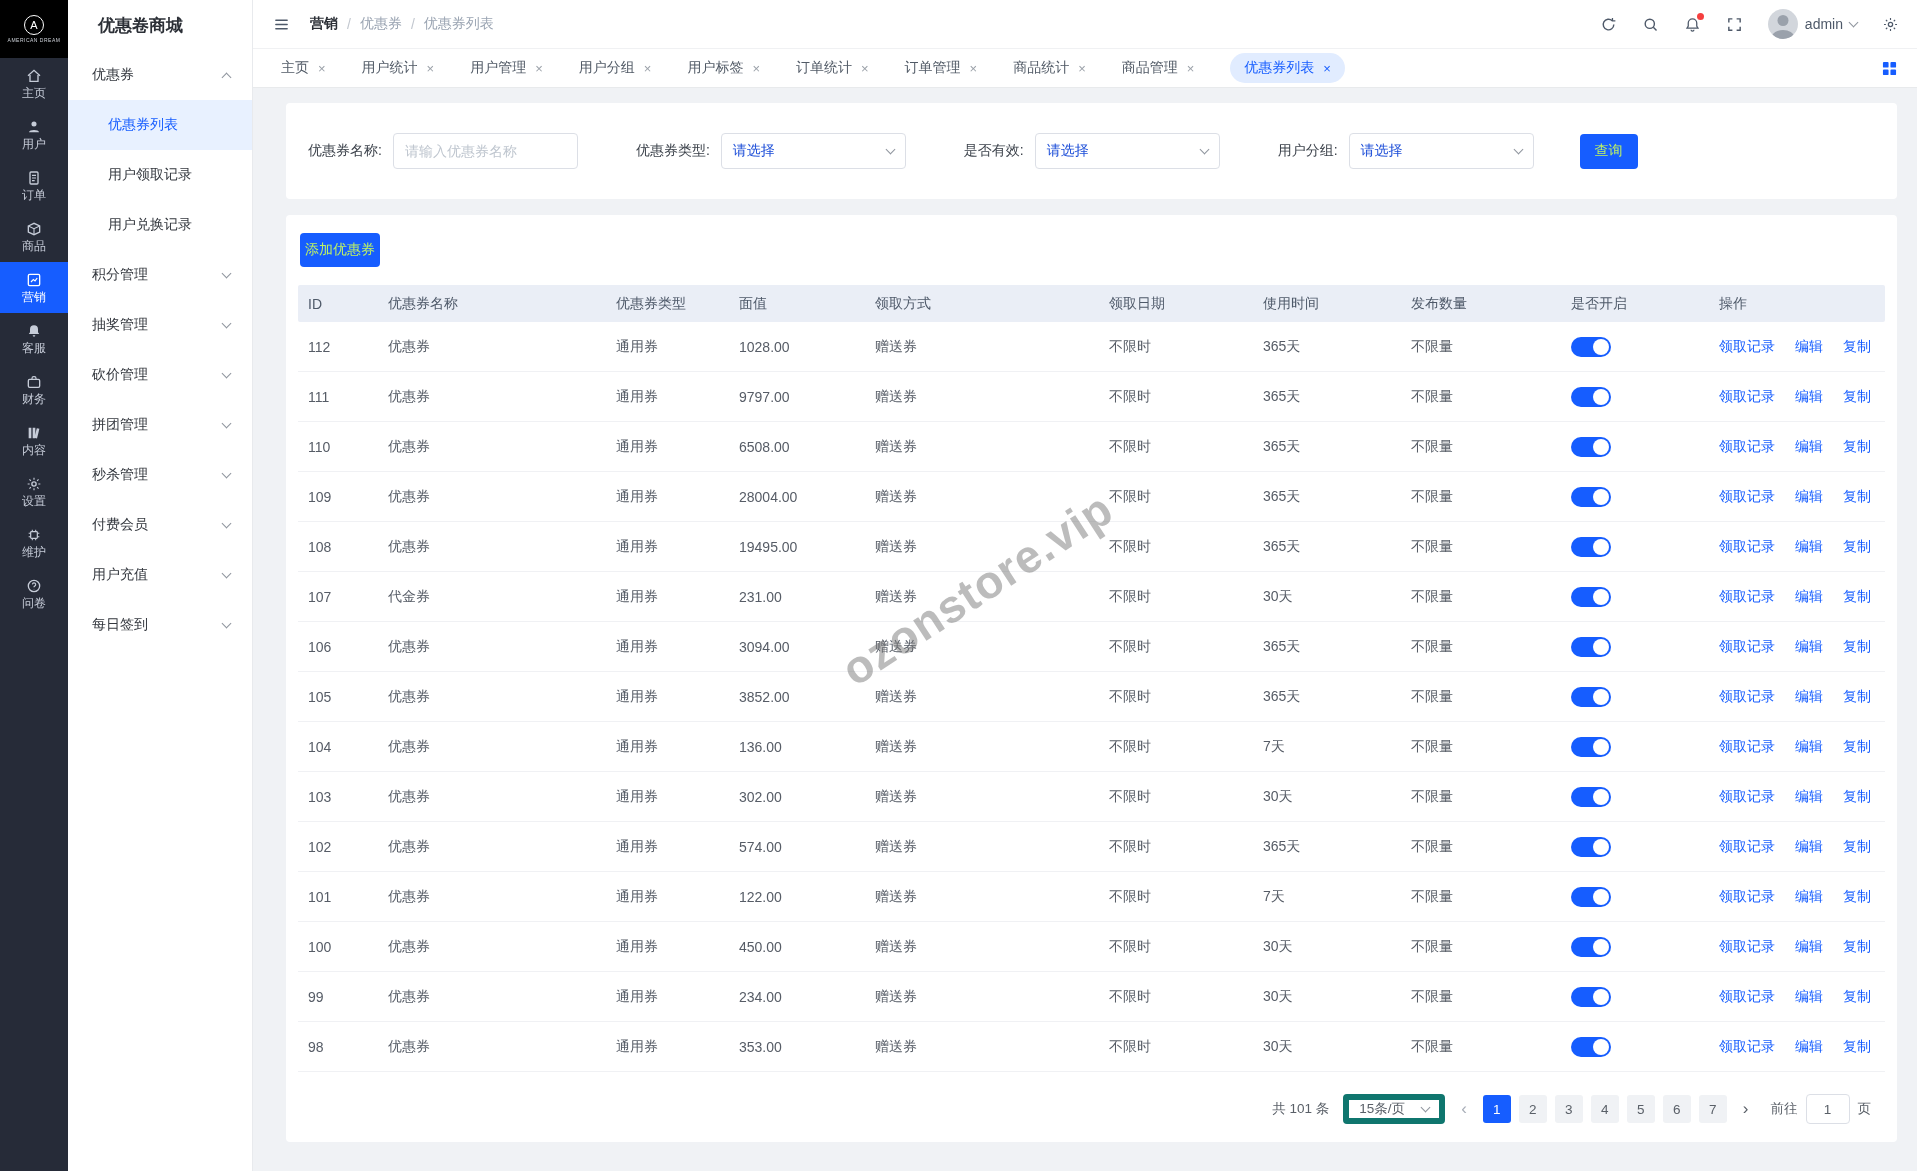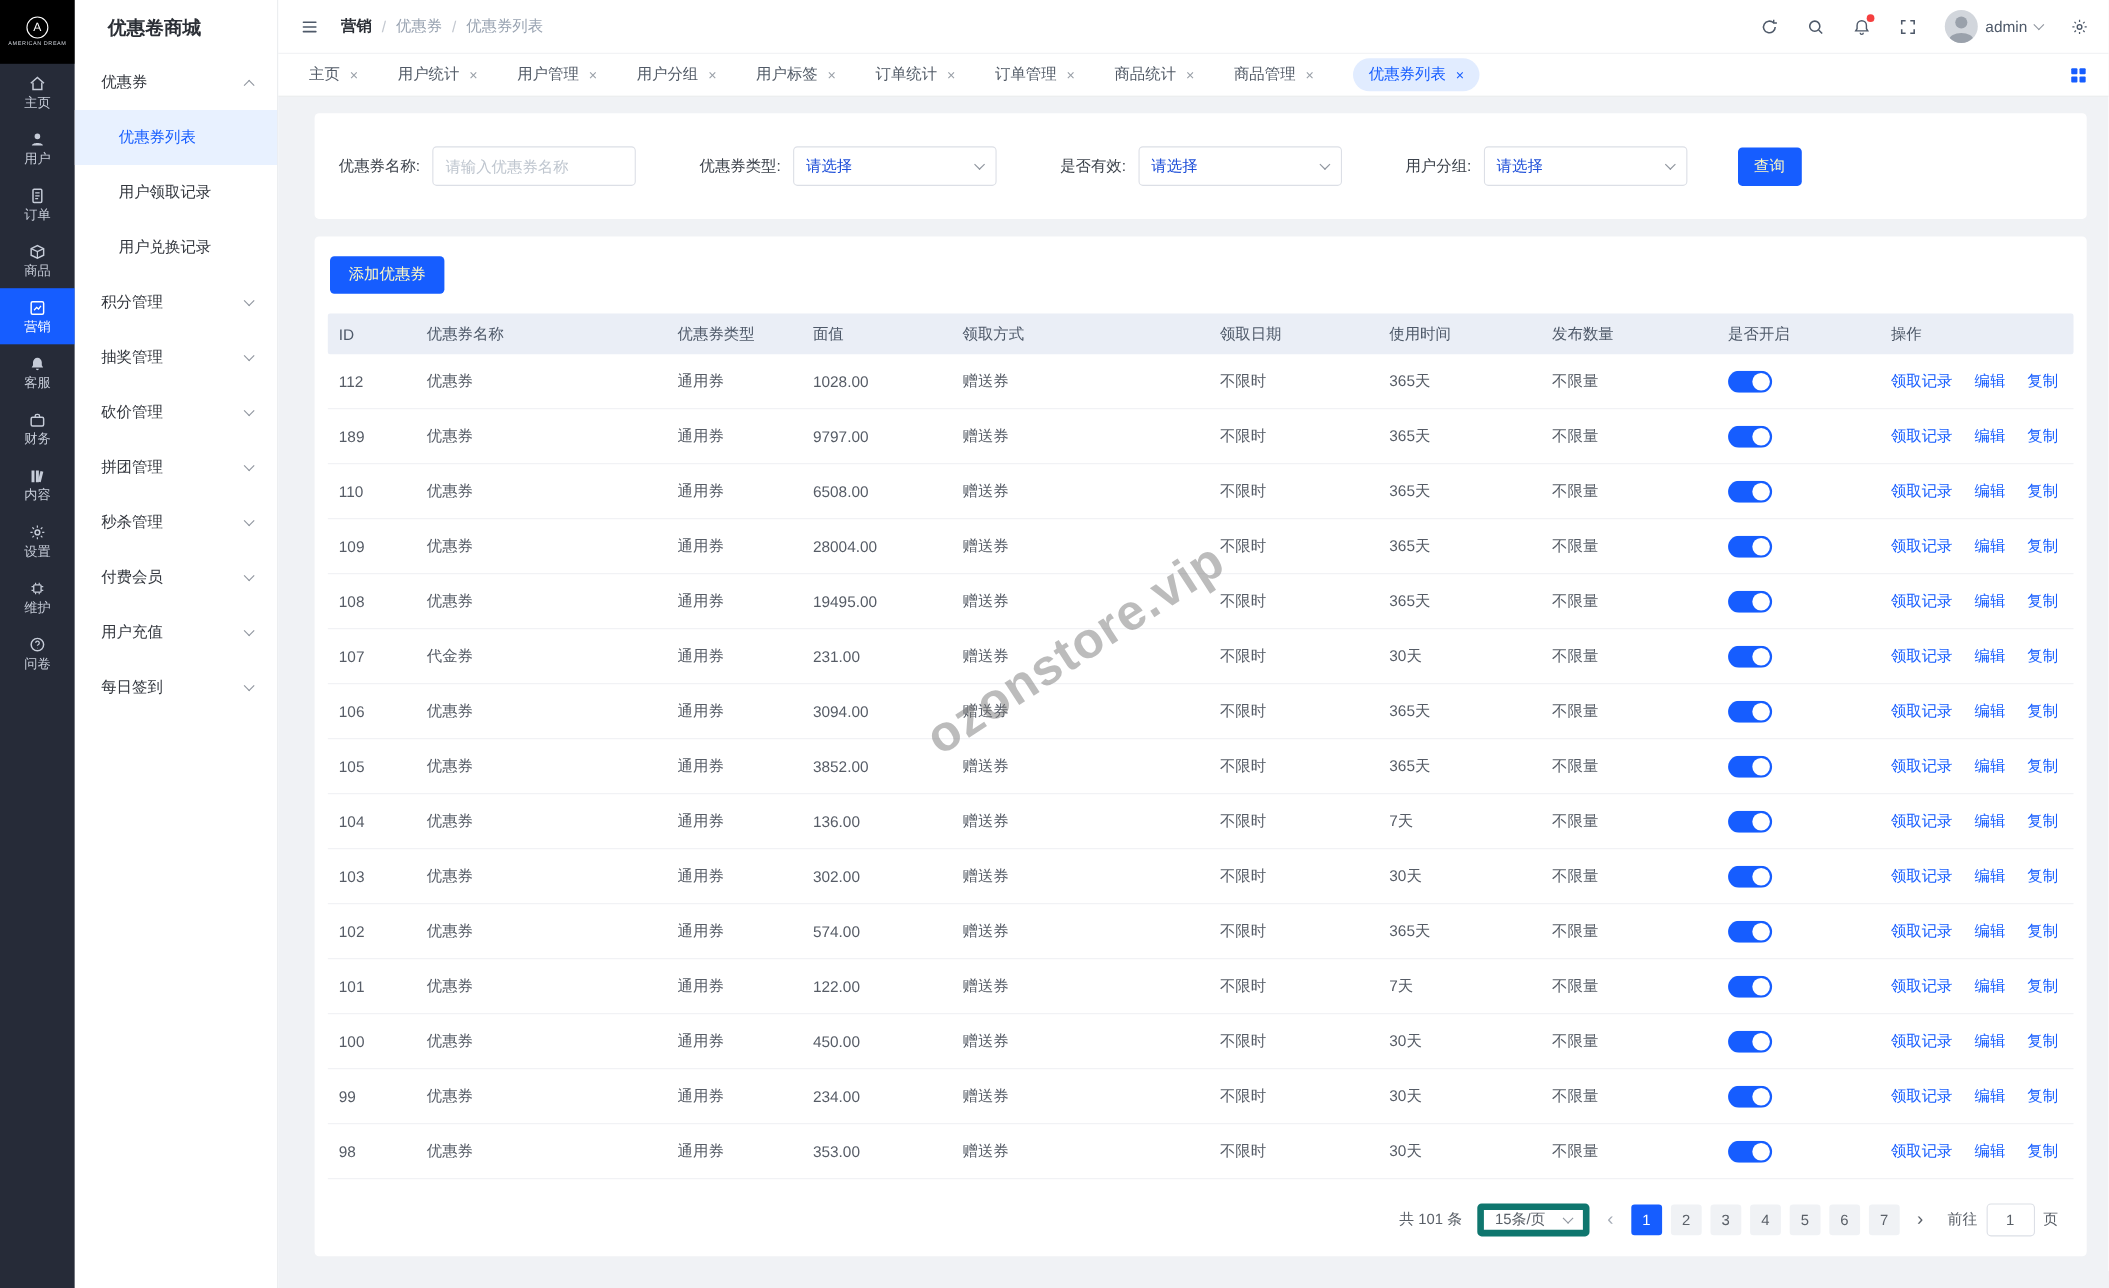--- a/index.html
+++ b/index.html
@@ -56,25 +56,25 @@
   
   .content { flex:1; position:relative; padding:15px 20px 0 33px; overflow:hidden; }
   .filter-card { background:#fff; border-radius:4px; height:96px; display:flex; align-items:center; padding:0 22px; margin-bottom:16px; }
   .fgroup { display:flex; align-items:center; gap:11px; white-space:nowrap; color:#3c424b;justify-content:space-between; }
   .fgroup + .fgroup { margin-left:58px; }
   .f-input, .f-select { width:185px; height:36px; border:1px solid #dcdfe6; border-radius:4px; background:#fff; display:flex; align-items:center; padding:0 11px; font-size:14px; color:#3c424b; }
   .f-input::placeholder { color:#bfc6cf; }
   .f-input { outline:none; }
   .f-select { justify-content:space-between; cursor:pointer; }
   .f-select .ph { color:#1d4ed8; }
-  .btn-primary { background:var(--primary); color:#fef9c3; border:none; border-radius:4px; font-size:14px; cursor:pointer; font-family:inherit; }
+  .btn-primary { background:var(--primary); color:#bef264; border:none; border-radius:4px; font-size:14px; cursor:pointer; font-family:inherit; }
   .search-btn { width:58px; height:35px; margin-left:46px; }
 
   .table-card { background:#fff; border-radius:4px; padding:16px 12px 0; height:927px; }
-  .add-btn { width:104px; height:34px; margin:2px 0 18px 2px;font-family:Liberation Serif, serif; }
+  .add-btn { width:80px; height:34px; margin:2px 0 18px 2px;font-family:Liberation Serif, serif; }
 
   .thead, .trow { display:flex; align-items:center; }
   .thead { height:37px; background:var(--table-header-bg); border-radius:2px; color:#4e5969; }
   .trow { height:50px; border-bottom:1px solid #f0f1f4; color:#565c66; }
   .cell { padding-left:10px; flex-shrink:0; white-space:nowrap; overflow:hidden; }
   .c-id{width:80px} .c-name{width:228px} .c-type{width:123px} .c-val{width:136px} .c-meth{width:234px}
   .c-date{width:154px} .c-time{width:148px} .c-qty{width:160px} .c-sw{width:148px} .c-act{flex:1}
 
   .switch { width:40px; height:20px; border-radius:10px; background:#c0c4cc; position:relative; display:inline-block; cursor:pointer; vertical-align:middle; }
   .switch.on { background:var(--primary); }
@@ -461,21 +461,21 @@
                   <a class="alink">编辑</a>
                   <span class="adiv"></span>
                   <a class="alink">复制</a>
                   <span class="adiv"></span>
 
                 </span>
               </span>
             </div>
 
             <div class="trow">
-              <span class="cell c-id">189</span>
+              <span class="cell c-id">111</span>
               <span class="cell c-name">优惠券</span>
               <span class="cell c-type">通用券</span>
               <span class="cell c-val">9797.00</span>
               <span class="cell c-meth">赠送券</span>
               <span class="cell c-date">不限时</span>
               <span class="cell c-time">365天</span>
               <span class="cell c-qty">不限量</span>
               <span class="cell c-sw">
                 <span class="switch on"><span class="knob"></span></span>
               </span>

